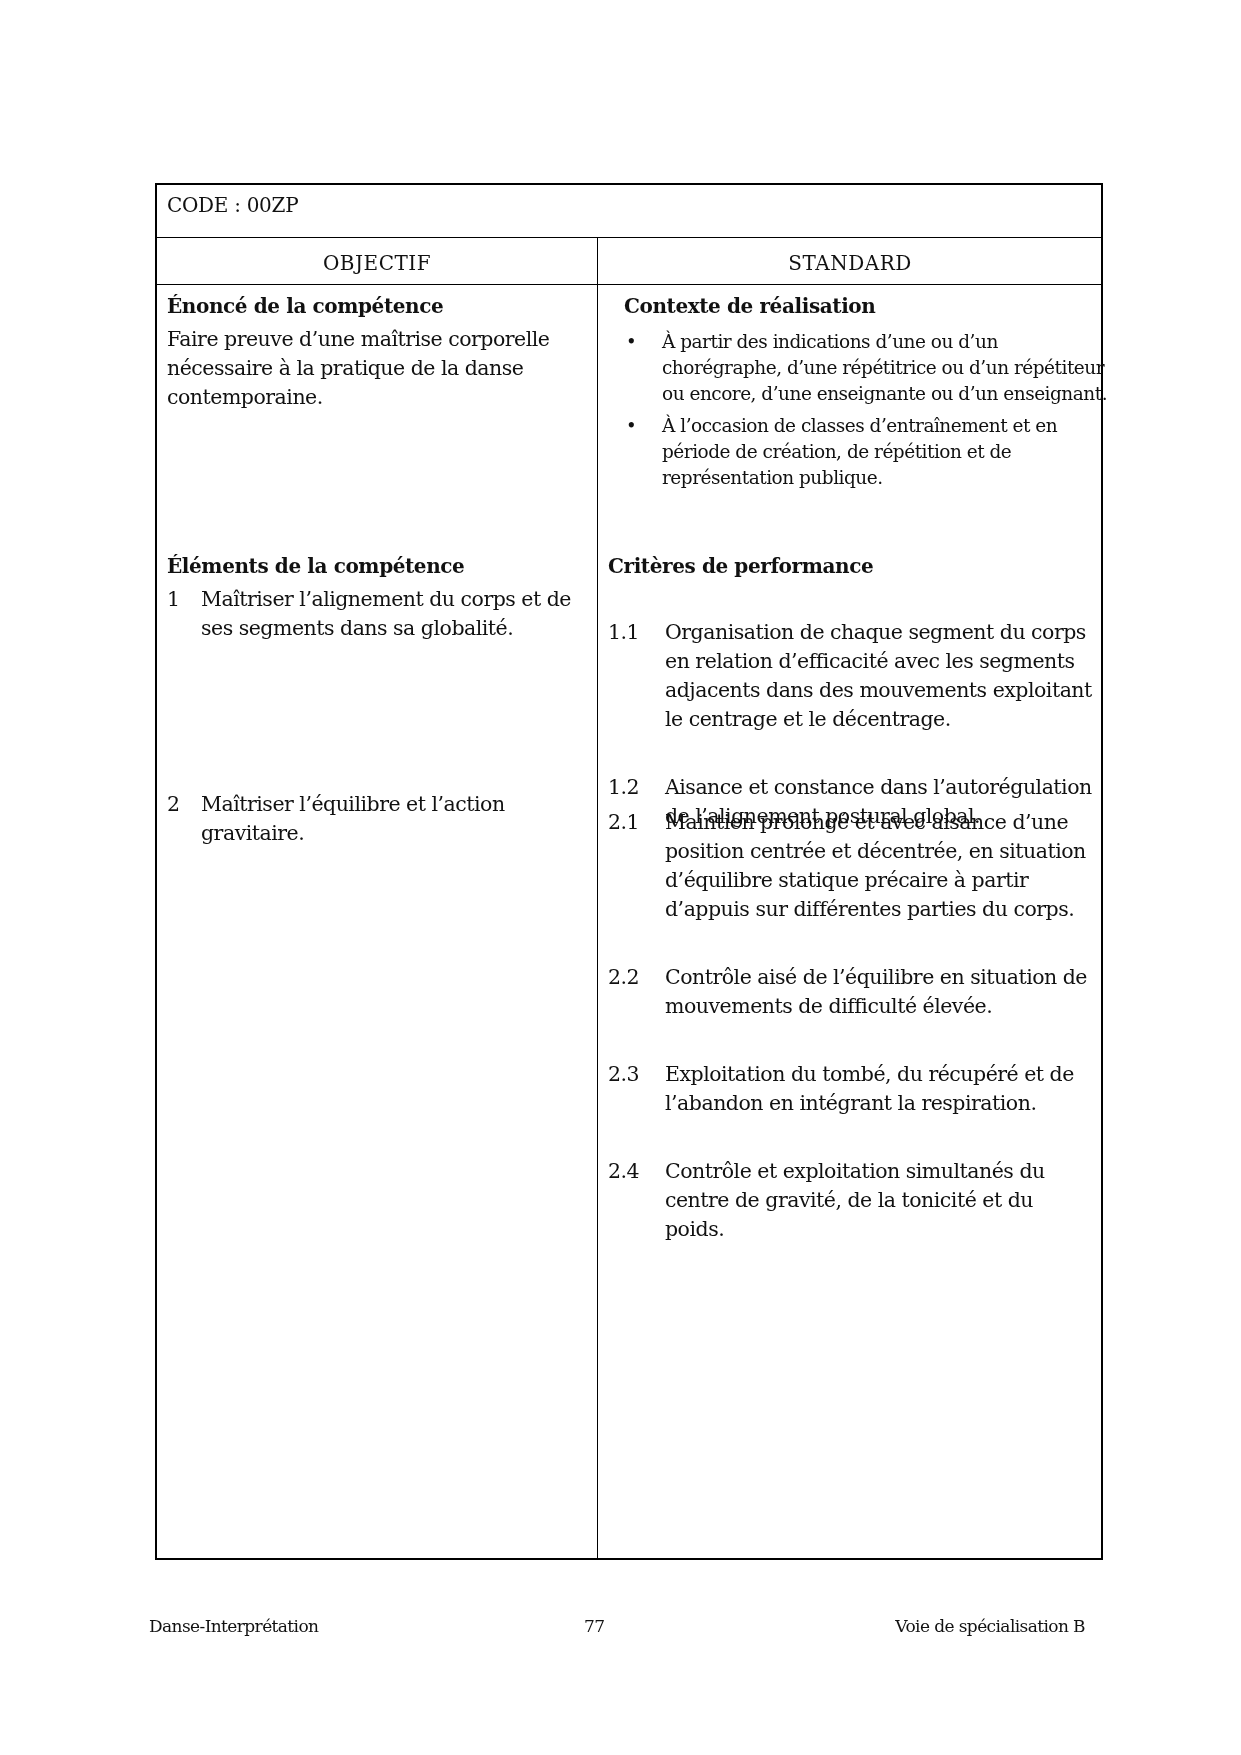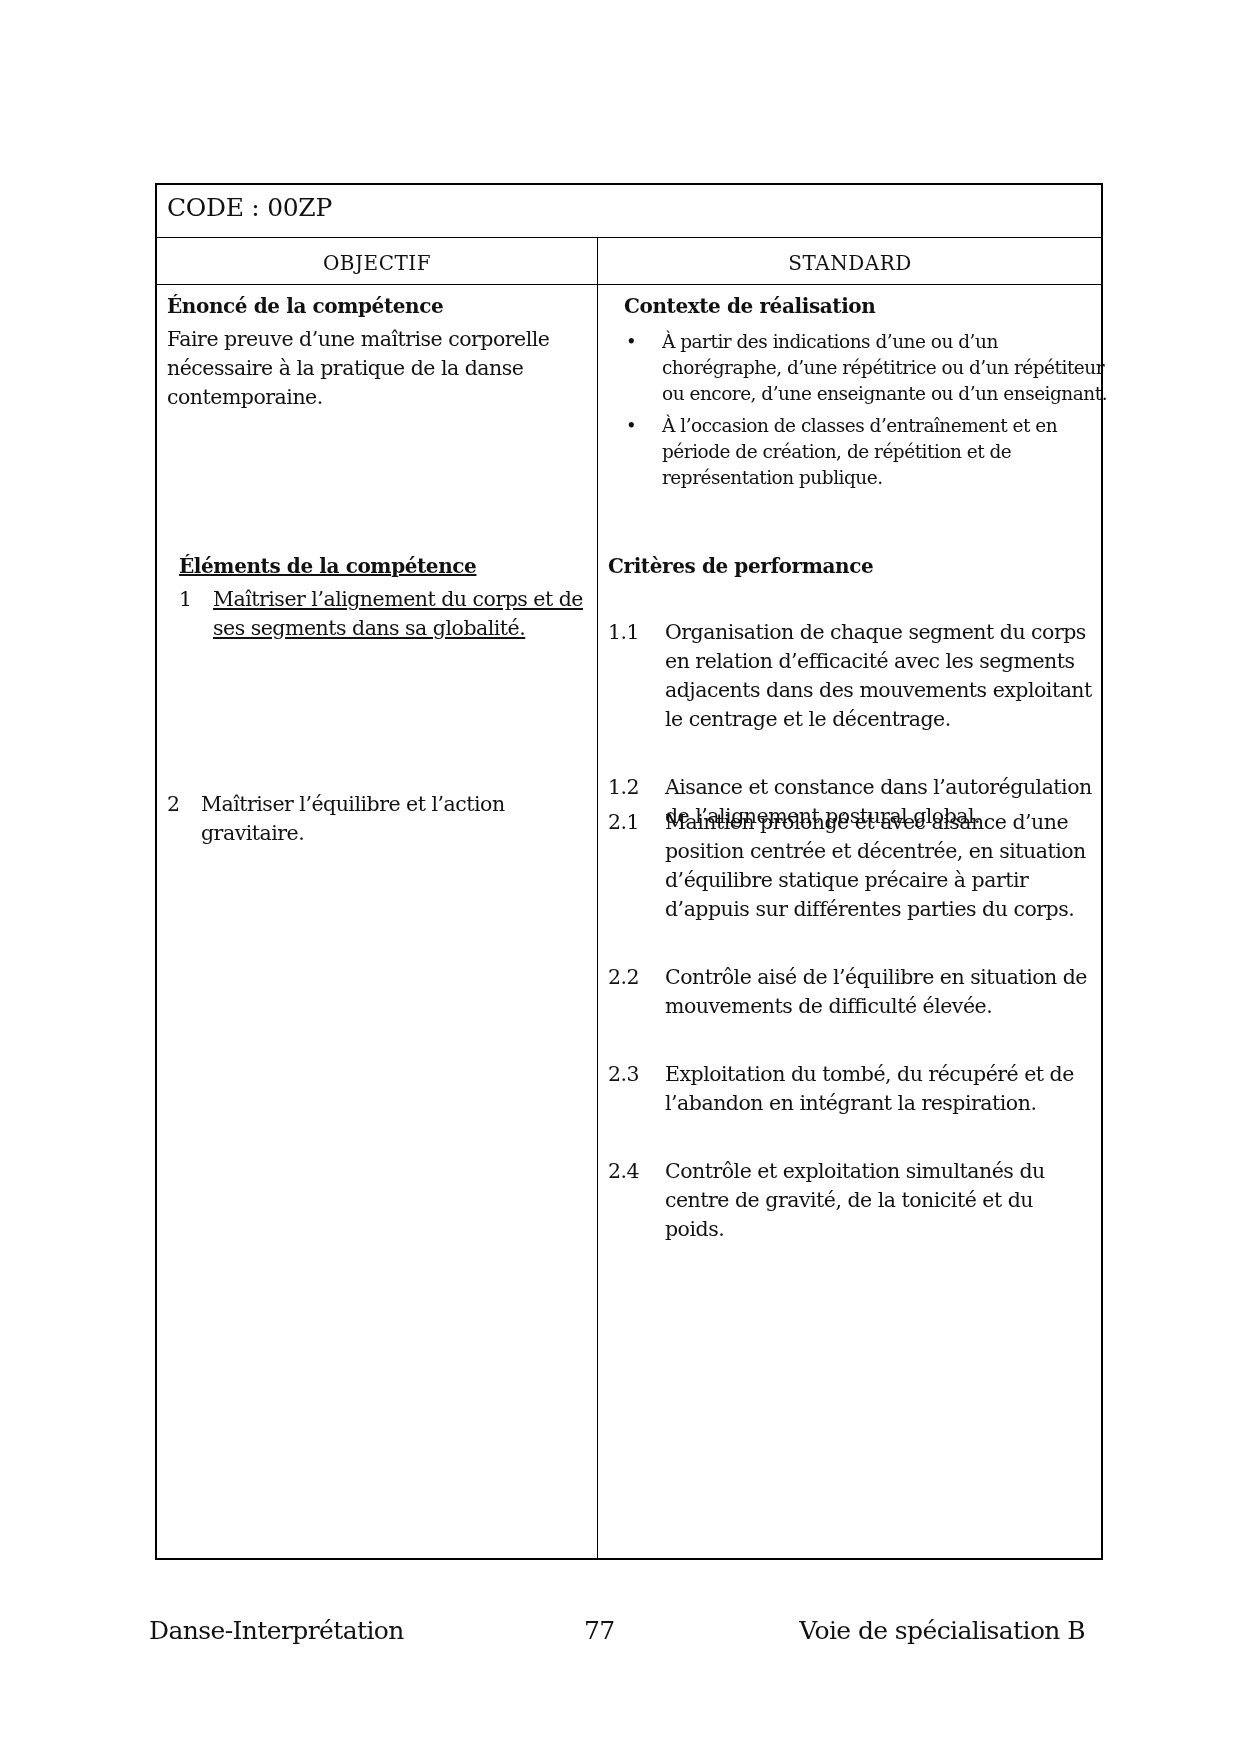--- a/index.html
+++ b/index.html
@@ -2,21 +2,21 @@
 <html><head>
 <meta charset="utf-8">
 <style>
   html, body { margin: 0; padding: 0; background: #ffffff; }
   body { width: 1241px; height: 1755px; position: relative; overflow: hidden;
          font-family: "DejaVu Serif", "Liberation Serif", serif; color: #111; }
   .page-table { position: absolute; left: 155px; top: 183px; width: 948px; height: 1377px;
                 border: 2px solid #000; box-sizing: border-box; }
   .code-row { position: absolute; left: 0; top: 0; right: 0; height: 52px;
               border-bottom: 1.5px solid #000; }
-  .code-text { position: absolute; left: 10px; top: 8px; font-size: 25px; letter-spacing: -0.3px; }
+  .code-text { position: absolute; left: 10px; top: 8px; font-size: 20px; letter-spacing: -0.3px; }
   .head-row { position: absolute; left: 0; right: 0; top: 52px; height: 47px;
               border-bottom: 1.5px solid #000; }
   .head-cell { position: absolute; top: 4px; height: 47px; line-height: 44px; text-align: center;
                font-size: 20px; letter-spacing: 0.5px; }
   .head-left { left: 0; width: 440px; }
   .head-right { left: 442px; right: 0; }
   .divider { position: absolute; left: 440px; top: 53px; bottom: 0; width: 0;
              border-left: 1.5px solid #000; }
   .col { position: absolute; top: 100px; }
   .col-left { left: 10px; width: 420px; }
@@ -24,21 +24,21 @@
   .heading { font-weight: bold; font-size: 20px; letter-spacing: -0.4px; margin: 0; line-height: 26px; }
   .para { font-size: 20.5px; line-height: 29px; letter-spacing: -0.5px; margin: 6px 0 0 0; }
   .bullets { margin: 10px 0 0 0; padding: 0; list-style: none; }
   .bullets li { position: relative; padding-left: 38px; font-size: 18.5px; line-height: 26px;
                 letter-spacing: -0.5px; margin-bottom: 6px; }
   .bullet-dot { position: absolute; left: 2px; top: 0; font-size: 18px; }
   .num-item { position: relative; font-size: 20.5px; line-height: 29px; letter-spacing: -0.5px; }
   .num-item .num { position: absolute; left: 0; top: 0; }
   .left-item { padding-left: 34px; }
   .right-item { padding-left: 57px; margin-bottom: 4px; margin-top: 39px; }
-  .footer { position: absolute; top: 1616px; font-size: 25px; letter-spacing: -0.6px; }
+  .footer { position: absolute; top: 1616px; font-size: 17px; letter-spacing: -0.6px; }
   .footer-left { left: 149px; }
   .footer-center { left: 584px; }
   .footer-right { right: 156px; }
 </style>
 </head>
 <body>
 
 <div class="page-table">
   <div class="code-row">
     <span class="code-text">CODE : 00ZP</span>
@@ -47,21 +47,21 @@
     <div class="head-cell head-left">OBJECTIF</div>
     <div class="head-cell head-right">STANDARD</div>
   </div>
   <div class="divider"></div>
 
   <div class="col col-left">
     <div style="position:absolute; top:8px; left:0; width:420px;">
       <p class="heading">Énoncé de la compétence</p>
       <p class="para">Faire preuve d’une maîtrise corporelle nécessaire à la pratique de la danse contemporaine.</p>
     </div>
-    <div style="position:absolute; top:268px; left:12px; width:420px;text-decoration:underline;">
+    <div style="position:absolute; top:268px; left:0; width:420px;">
       <p class="heading">Éléments de la compétence</p>
       <div class="num-item left-item" style="margin-top:6px;">
         <span class="num">1</span>
         <span>Maîtriser l’alignement du corps et de ses segments dans sa globalité.</span>
       </div>
     </div>
     <div style="position:absolute; top:505px; left:0; width:420px;">
       <div class="num-item left-item">
         <span class="num">2</span>
         <span>Maîtriser l’équilibre et l’action gravitaire.</span>

